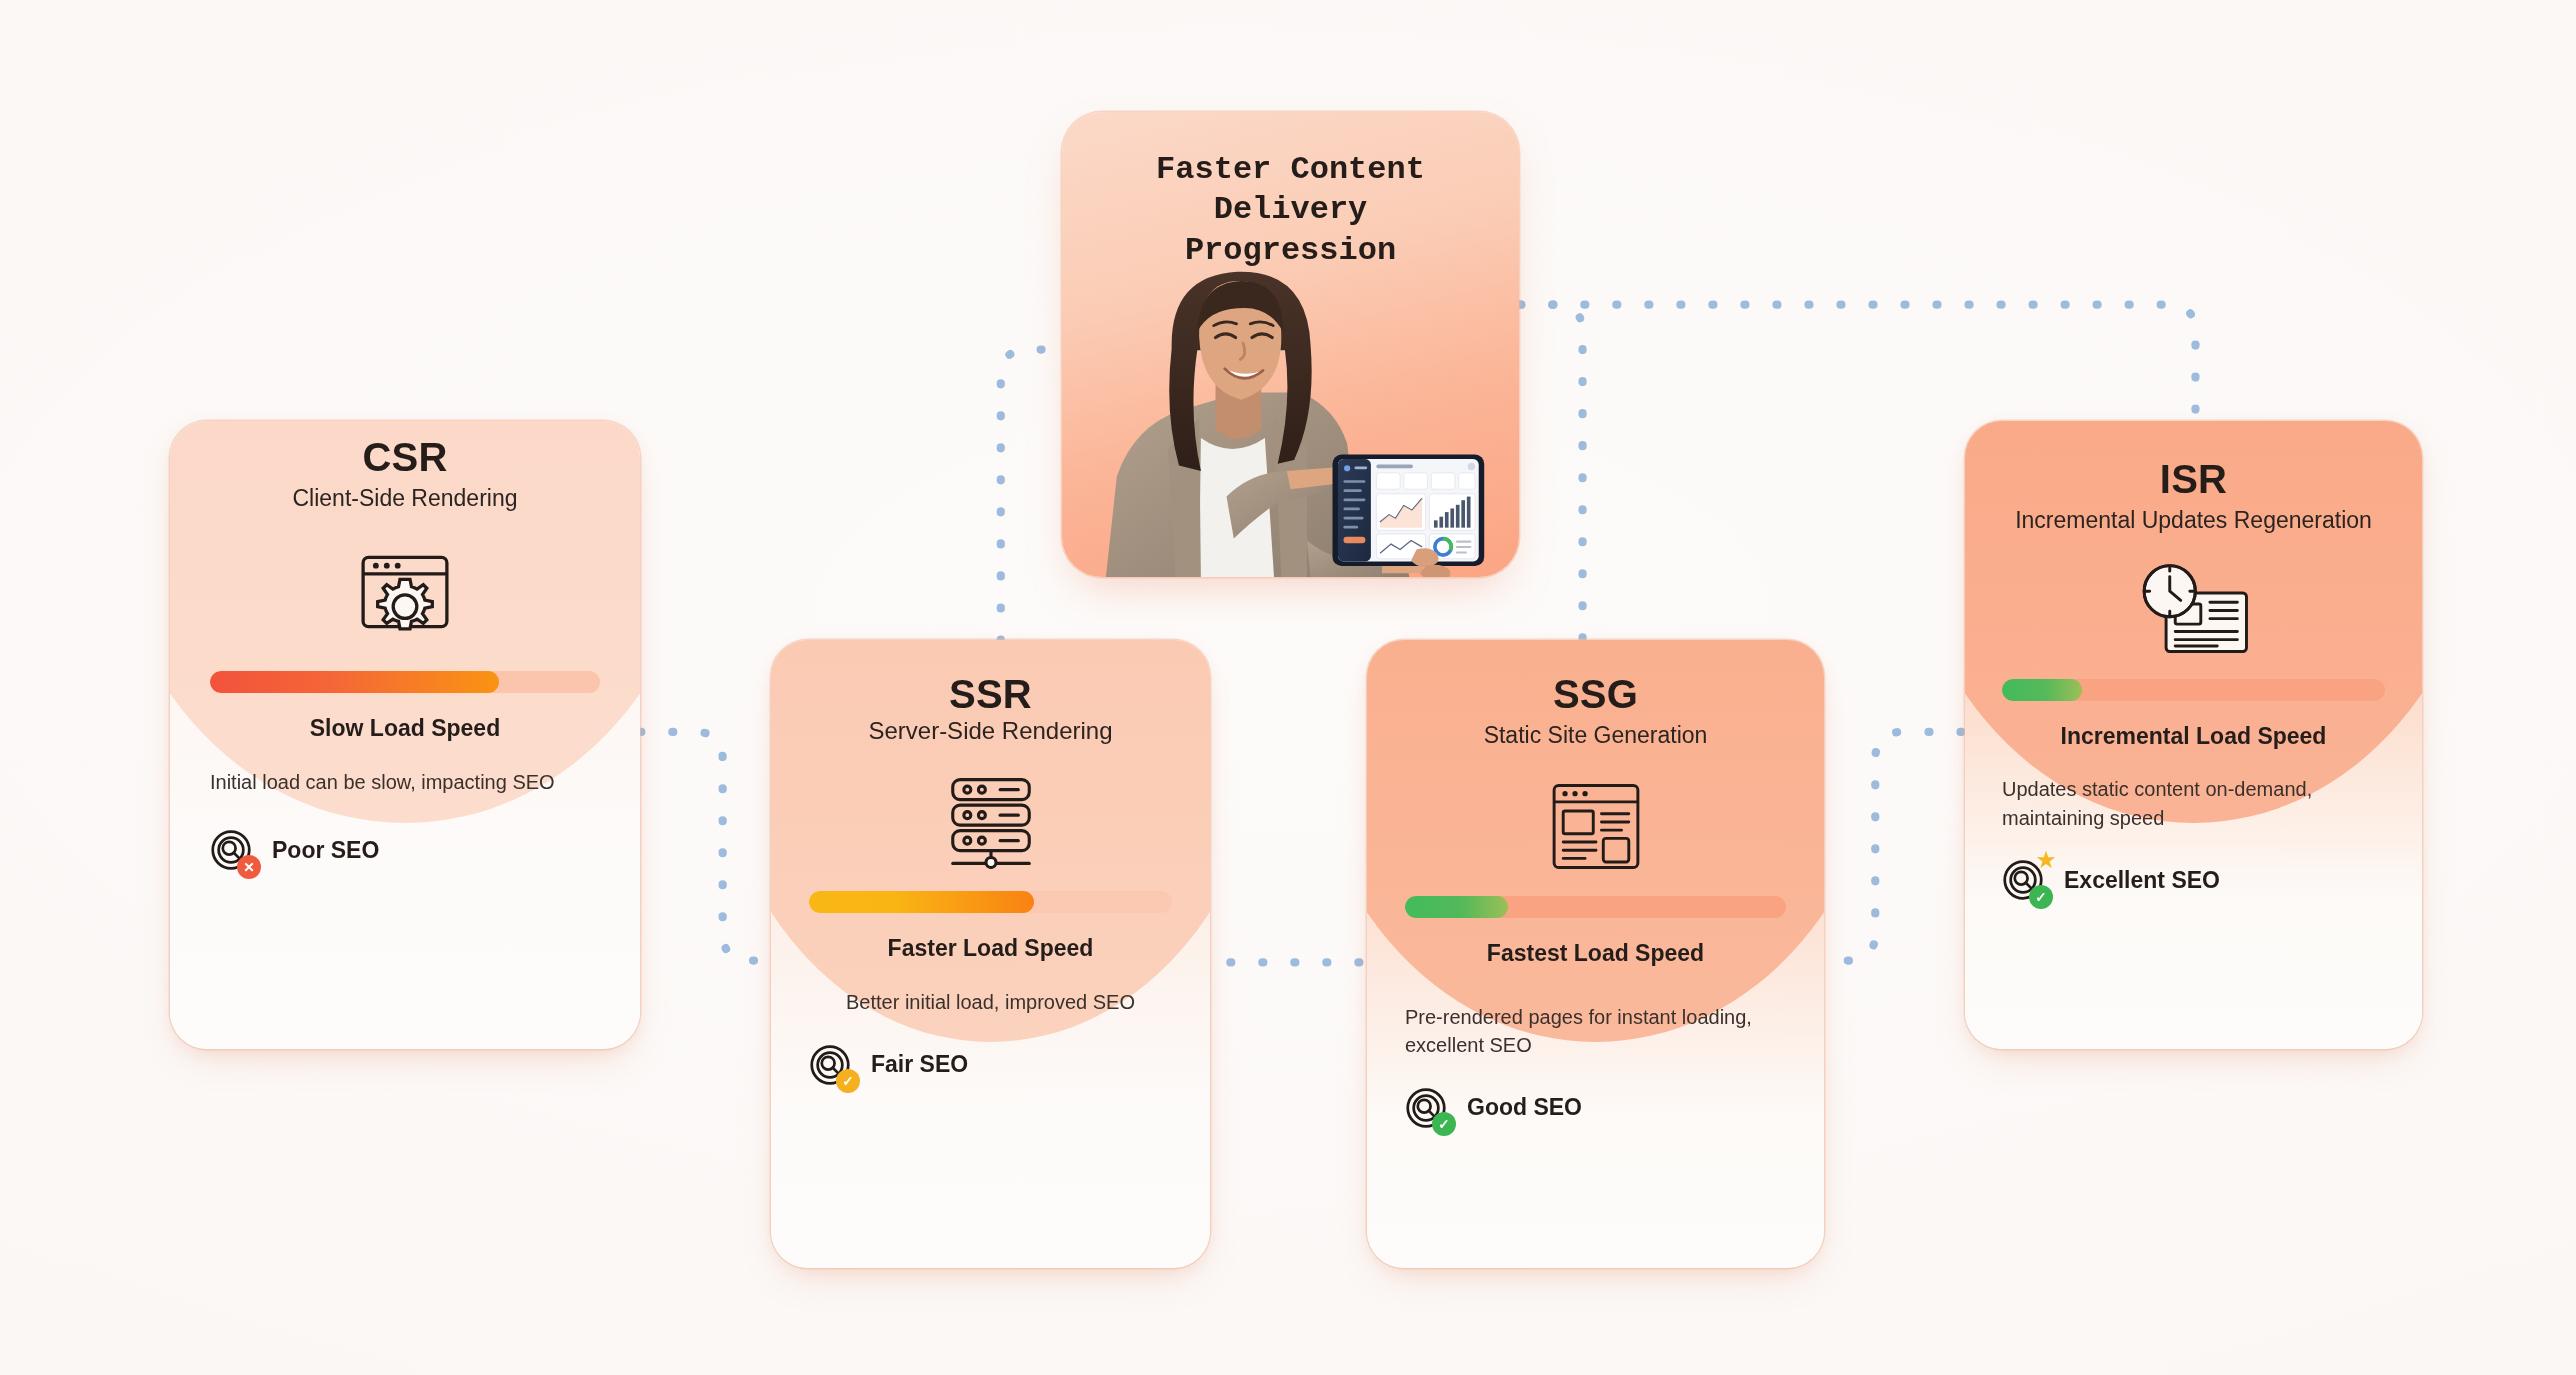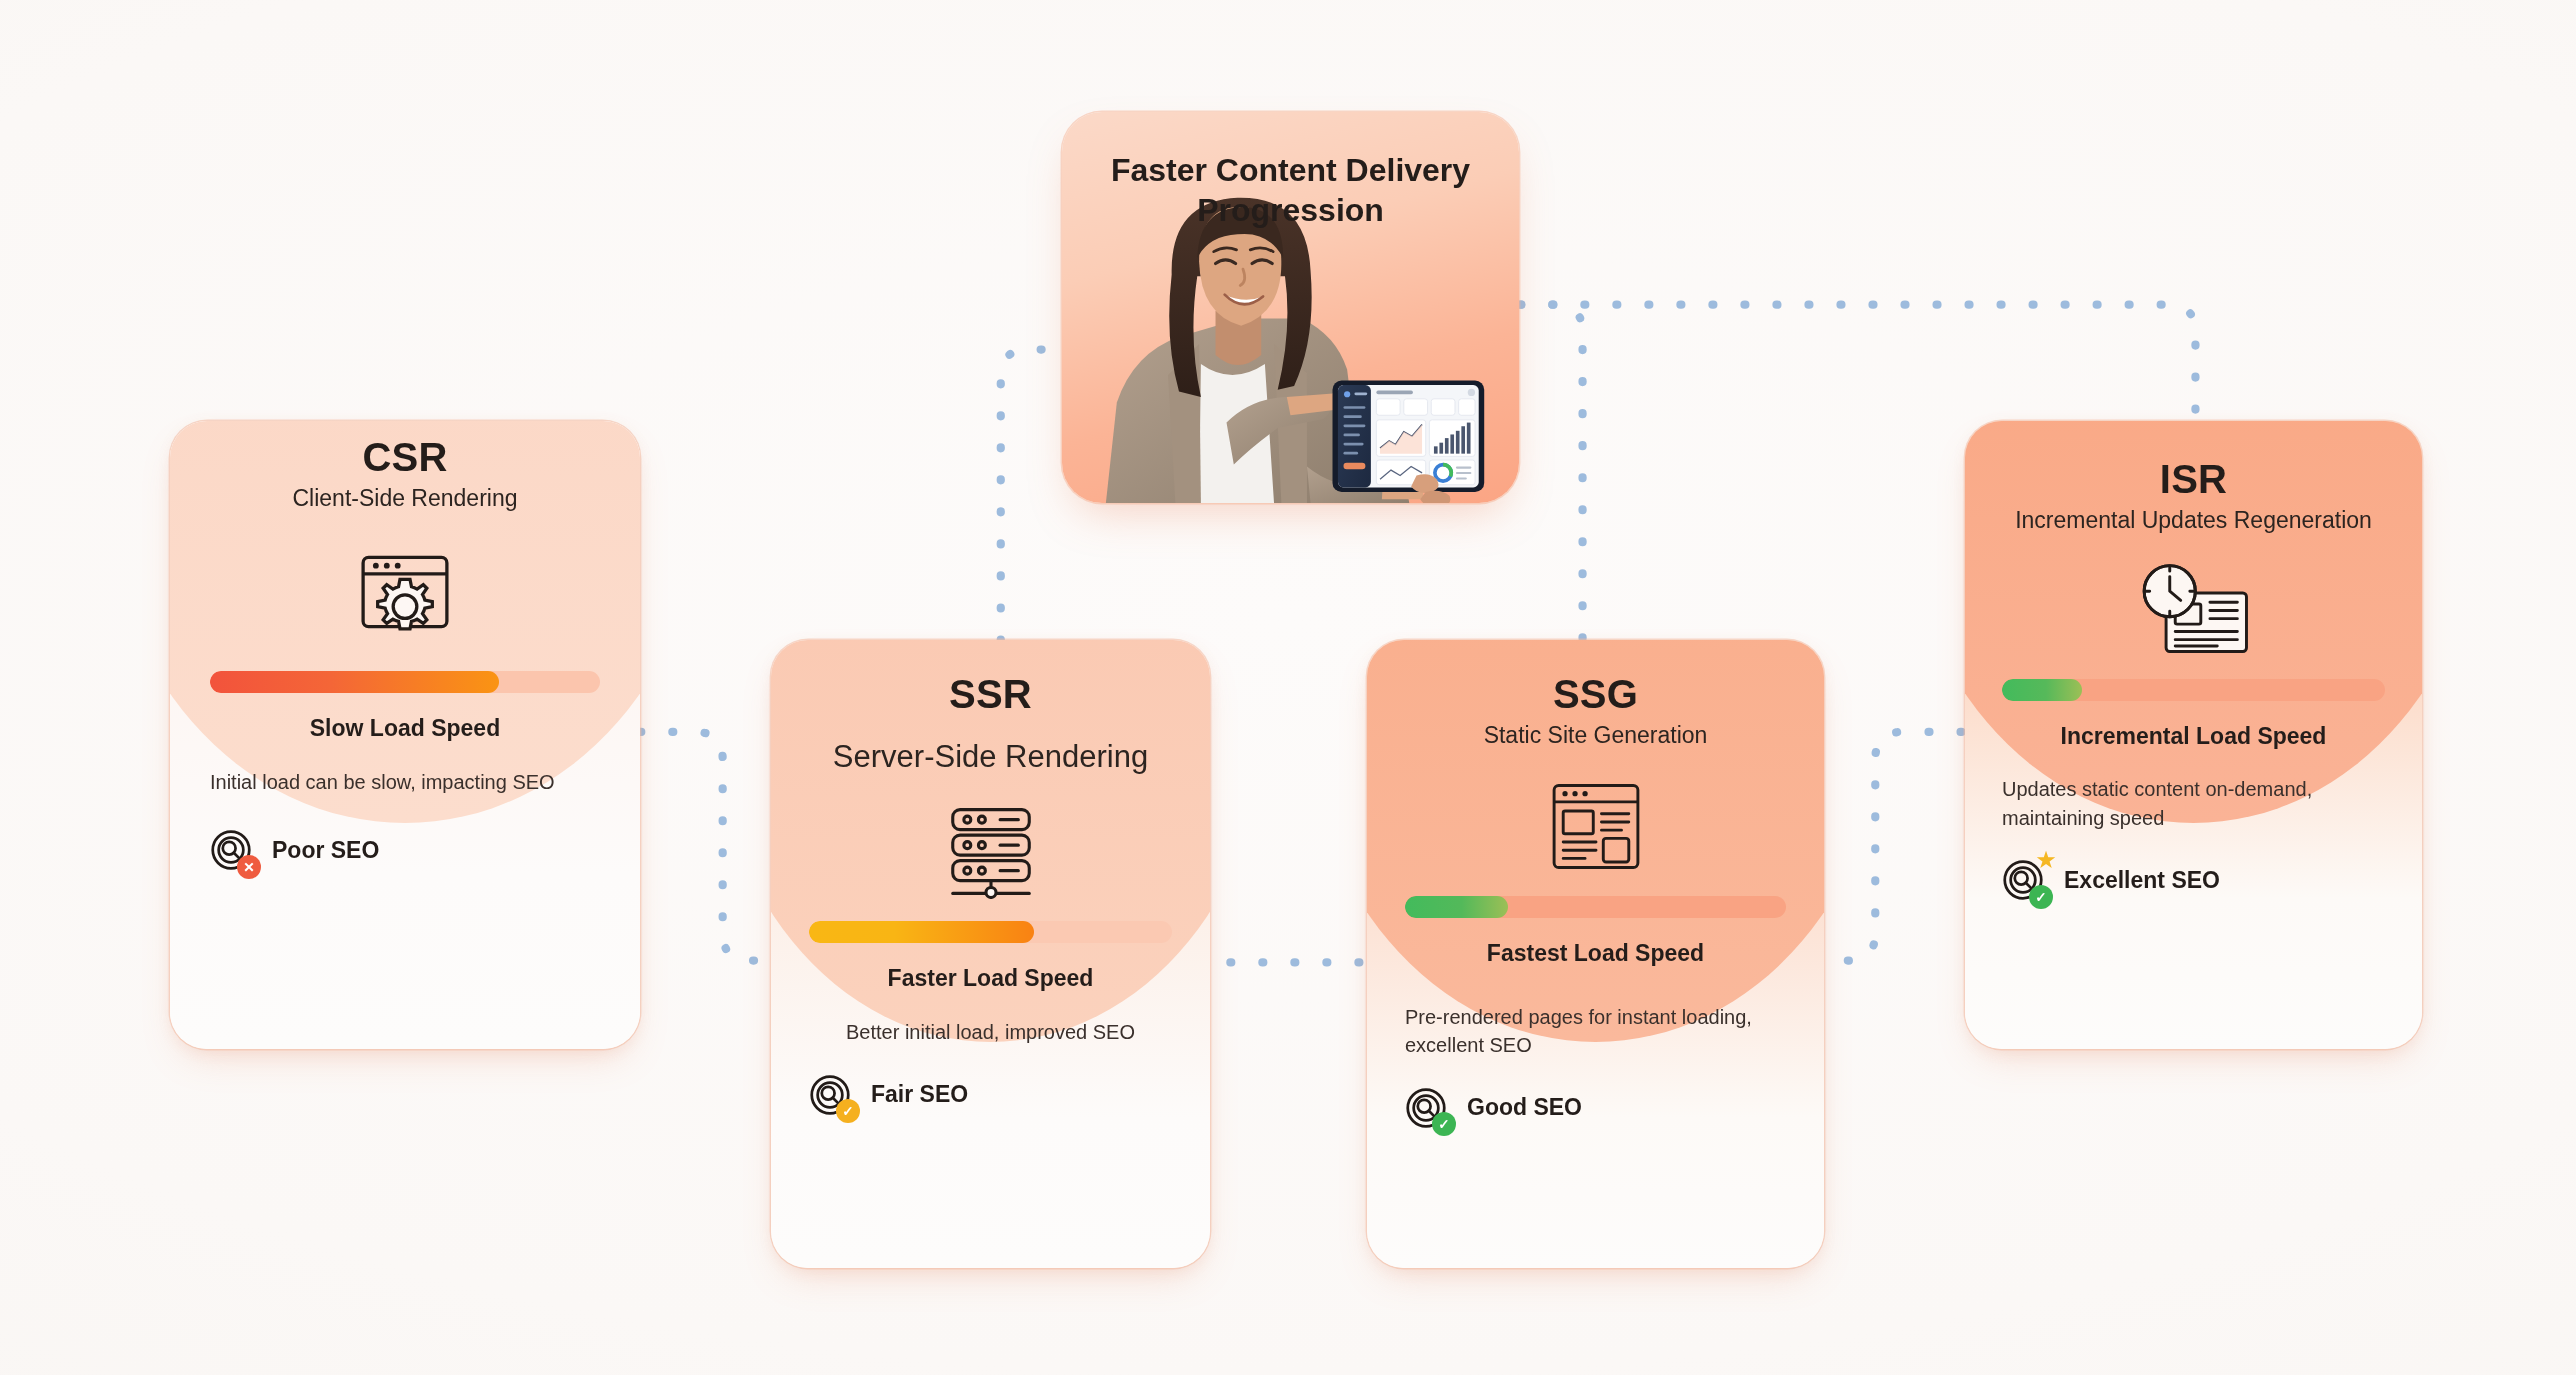--- a/index.html
+++ b/index.html
@@ -141,27 +141,28 @@
     font-weight: bold;
     color: #241d1a;
   }
 
   
   #hero {
     position: absolute;
     left: 1062px;
     top: 112px;
     width: 457px;
-    height: 391px;
+    height: 465px;
     border-radius: 40px;
     overflow: hidden;
     z-index: 4;
     background: linear-gradient(166deg, #fbd9c8 0%, #fbcdb6 34%, #fbb496 66%, #fba584 100%);
     box-shadow: 0 0 0 1.4px rgba(245,180,150,.5),
                 0 20px 46px -14.6px rgba(233,126,84,.35);
+    font-family: Liberation Mono, monospace;
   }
   #hero .hero-title {
     position: relative;
     z-index: 3;
     text-align: center;
     font-weight: bold;
     font-size: 32px;
     line-height: 1.26;
     color: #241d1a;
     padding: 38px 44px 0;
@@ -350,21 +351,21 @@
         <div class="seo-text" style="font-size:23px;">Poor SEO</div>
       </div>
     </div>
   </div>
 
   <div class="card" id="card-ssr" style="left:771px; top:640px; width:439px; height:628px;
               background:linear-gradient(180deg,#fbe2d6 0%,#fcefe7 40%,#fdfbfa 76%,#fdfcfb 100%);">
     <div class="dome" style="background:linear-gradient(180deg,#fac4ac 0%,#fbd2bd 100%);"></div>
     <div class="card-inner" style="padding:33px 38px 31px;">
       <div class="abbr" style="font-size:40px; line-height:1.05;">SSR</div>
-      <div class="full" style="font-size:31px; margin-top:24px;">Server-Side Rendering</div>
+      <div class="full" style="font-size:24px; margin-top:2px;">Server-Side Rendering</div>
 
       <div class="glyph" style="margin-top:27.4px; height:99px;">
         <svg width="102" height="95" viewBox="0 0 112 104" fill="none" stroke="#221b18" stroke-width="3.4">
           <rect x="14" y="6" width="84" height="22" rx="8"></rect>
           <circle cx="30" cy="17" r="3.8"></circle>
             <circle cx="46" cy="17" r="3.8"></circle>
           <path d="M66 17 H86" stroke-linecap="round"></path>
           <rect x="14" y="34" width="84" height="22" rx="8"></rect>
           <circle cx="30" cy="45" r="3.8"></circle>
             <circle cx="46" cy="45" r="3.8"></circle>

